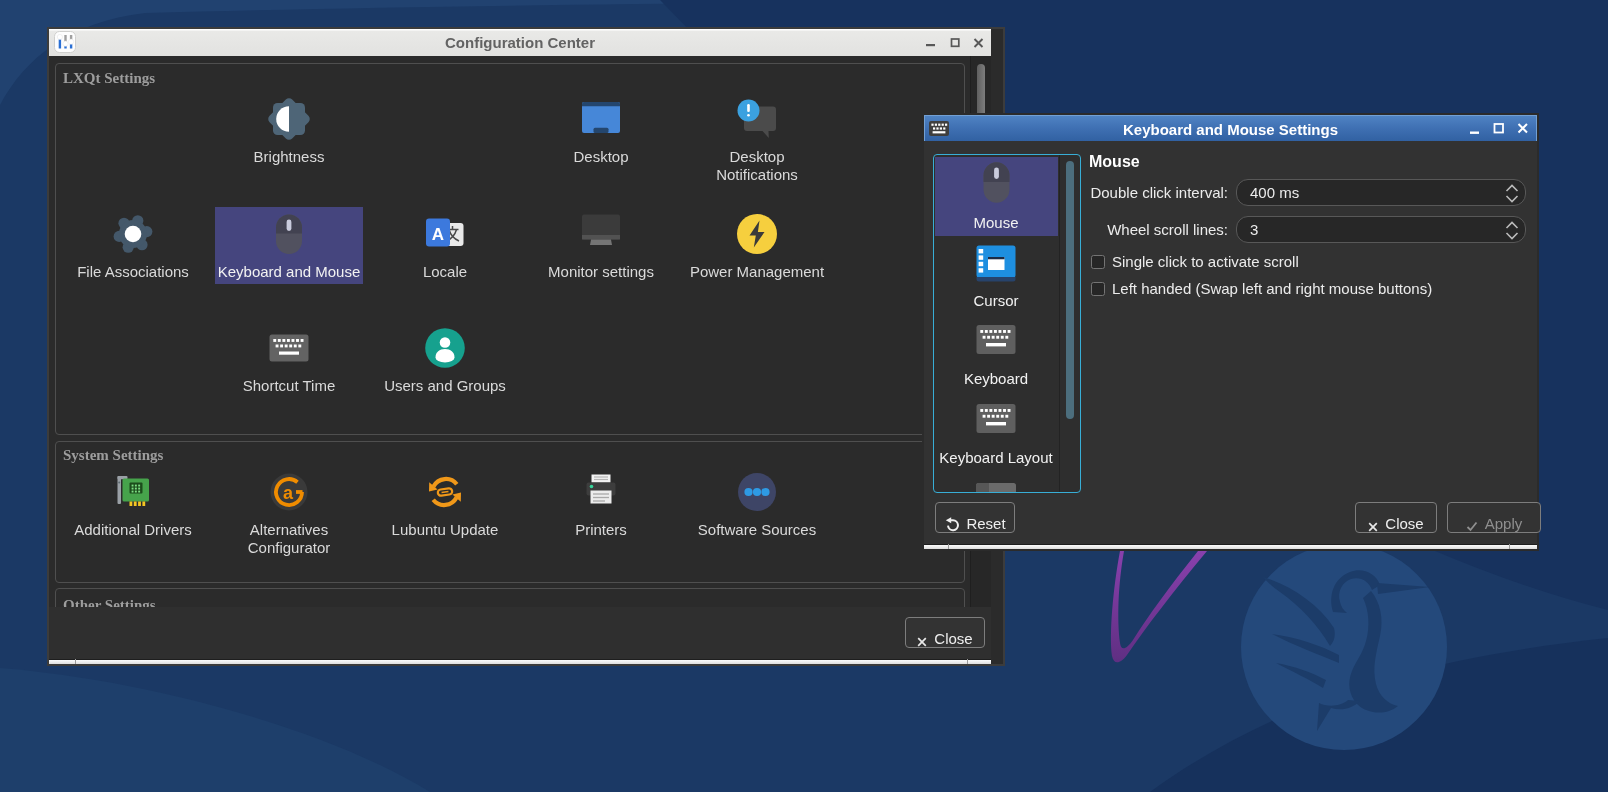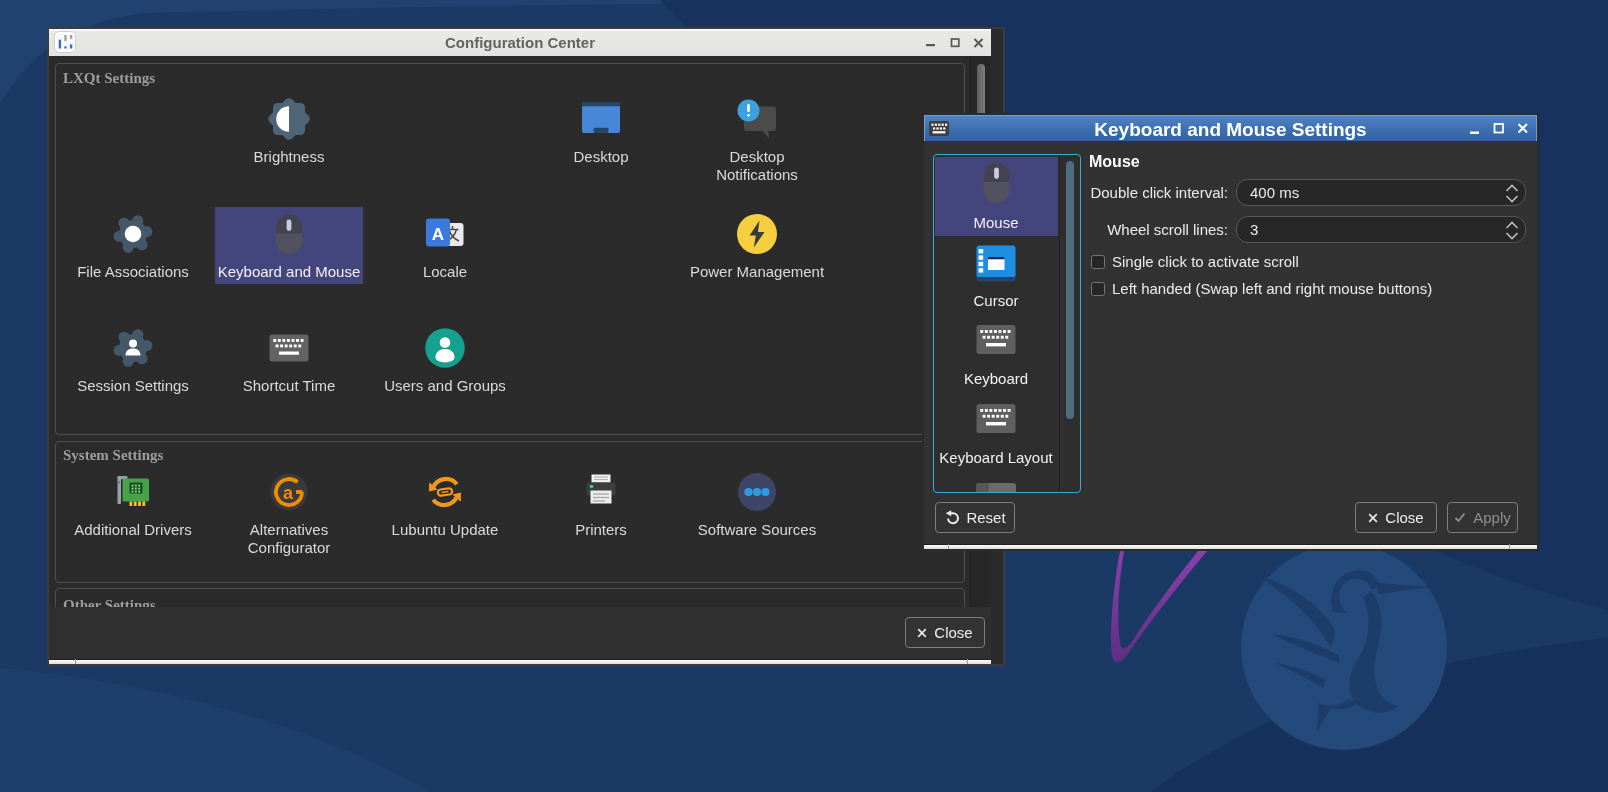--- a/index.html
+++ b/index.html
@@ -19,25 +19,25 @@
 .cell .lb{margin-top:9px;font-size:15px;line-height:18px;color:#dadada;}
 .sel{position:absolute;background:#45457e;}
 #strip1{position:absolute;left:0;top:630px;width:942px;height:5px;
 background:linear-gradient(#fcfcfc,#dedede);border-top:1px solid #1e1e1e;box-sizing:border-box;}
 #win2{position:absolute;left:922px;top:113px;width:613px;height:434px;
 border:2px solid #2b2b2b;background:#323232;}
 #tb2{position:absolute;left:0;top:0;width:611px;height:25px;
 background:linear-gradient(#4f83c3 0,#4071b4 45%,#3161a2 100%);
 border:1px solid #72a0d4;border-bottom:none;}
 #tb2 .title{position:absolute;left:0;right:0;top:0;height:26px;line-height:27px;
-text-align:center;font-weight:bold;font-size:19px;color:#ffffff;}
+text-align:center;font-weight:bold;font-size:15px;color:#ffffff;}
 #strip2{position:absolute;left:0;top:429px;width:613px;height:5px;
 background:linear-gradient(#fcfcfc,#dedede);border-top:1px solid #1e1e1e;box-sizing:border-box;}
 .btn{position:absolute;border:1px solid #7d7d7d;border-radius:4px;background:#333333;
-font-size:15px;color:#efefef;display:flex;align-items:center;justify-content:center;gap:7px;box-sizing:border-box;}
+font-size:15px;color:#efefef;display:flex;align-items:flex-end;justify-content:center;gap:7px;box-sizing:border-box;}
 .spin{position:absolute;background:#272727;border:1px solid #585858;border-radius:12px;box-sizing:border-box;
 font-size:15px;color:#ececec;}
 .cb{position:absolute;width:14px;height:14px;background:#262626;border:1px solid #747474;border-radius:2.5px;box-sizing:border-box;}
 .lbl{position:absolute;font-size:15px;line-height:18px;color:#ececec;}
 .sbitem{position:absolute;width:124px;text-align:center;color:#f2f2f2;font-size:15px;}
 </style>
 </head>
 <body>
 
 <svg id="wp" width="1608" height="792" style="position:absolute;left:0;top:0">
@@ -148,40 +148,34 @@
               <line x1="21.5" y1="15.5" x2="33.5" y2="15.5"></line>
               <line x1="27.5" y1="12" x2="27.5" y2="15.5"></line>
               <path d="M31.5,15.5 C30,21 26,25 21.5,27"></path>
               <path d="M24,15.5 C25.5,21 29.5,25 34,27"></path>
             </g>
             <rect x="1" y="4.5" width="24" height="28" rx="3" fill="#3c79dd"></rect>
             <text x="13" y="25.5" font-size="17" font-weight="bold" fill="#ffffff" text-anchor="middle" font-family="Liberation Sans,sans-serif">A</text>
           </svg></div>
         <div class="lb">Locale</div>
       </div>
+      <div class="cell" style="left:478px;top:158px">
+        <div style="width:40px;height:40px;margin:0 auto"><svg width="40" height="40" viewBox="0 0 40 40" style="">
+            <rect x="1" y="0.5" width="38" height="25" rx="2" fill="#3b3b3b"></rect>
+            <rect x="1" y="21" width="38" height="4.5" fill="#525252"></rect>
+            <path d="M10,25.5 h20 l1,5.5 h-22 Z" fill="#757575"></path>
+          </svg></div>
+        <div class="lb">Monitor settings</div>
+      </div>
       <div class="cell" style="left:634px;top:158px">
         <div style="width:40px;height:40px;margin:0 auto"><svg width="40" height="40" viewBox="0 0 40 40" style="">
             <circle cx="20" cy="20" r="20" fill="#f6cf3e"></circle>
             <polygon points="22.5,6.5 12.5,21.5 18.8,21.5 16.8,33.5 27.5,18 20.9,18" fill="#3a3a3a"></polygon>
           </svg></div>
         <div class="lb">Power Management</div>
-      </div>
-      <div class="cell" style="left:10px;top:272px">
-        <div style="width:40px;height:40px;margin:0 auto"><svg width="40" height="40" viewBox="0 0 40 40" style="">
-            <circle cx="24.8" cy="6.8" r="5.6" fill="#44586a"></circle>
-            <circle cx="33.8" cy="17.6" r="5.6" fill="#44586a"></circle>
-            <circle cx="29.0" cy="30.7" r="5.6" fill="#44586a"></circle>
-            <circle cx="15.2" cy="33.2" r="5.6" fill="#44586a"></circle>
-            <circle cx="6.2" cy="22.4" r="5.6" fill="#44586a"></circle>
-            <circle cx="11.0" cy="9.3" r="5.6" fill="#44586a"></circle>
-            <circle cx="20" cy="20" r="14" fill="#44586a"></circle>
-            <circle cx="20" cy="15.5" r="4" fill="#ffffff"></circle>
-            <path d="M12.5,27.5 c0,-4.5 3,-7 7.5,-7 c4.5,0 7.5,2.5 7.5,7 Z" fill="#ffffff"></path>
-          </svg></div>
-        <div class="lb">Session Settings</div>
       </div>
       <div class="cell" style="left:166px;top:272px">
         <div style="width:40px;height:40px;margin:0 auto"><svg width="40" height="40" viewBox="0 0 40 40" style="">
             <rect x="0.5" y="6.5" width="39" height="27" rx="2.5" fill="#636363"></rect>
             <g fill="#ffffff">
               <rect x="4.3" y="11" width="2.9" height="2.9"></rect>
               <rect x="8.85" y="11" width="2.9" height="2.9"></rect>
               <rect x="13.399999999999999" y="11" width="2.9" height="2.9"></rect>
               <rect x="17.95" y="11" width="2.9" height="2.9"></rect>
               <rect x="22.5" y="11" width="2.9" height="2.9"></rect>
@@ -401,21 +395,21 @@
         <polygon points="7.2,0.2 7.2,6.2 1.8,3.2" fill="#efefef"></polygon>
       </svg>
       <span>Reset</span>
     </div>
     <div class="btn" style="left:431px;top:387px;width:82px;height:31px">
       <svg width="10" height="10">
         <path d="M1.2,1.2 l7.6,7.6 m0,-7.6 l-7.6,7.6" stroke="#e8e8e8" stroke-width="1.7"></path>
       </svg>
       <span>Close</span>
     </div>
-    <div class="btn" style="left:523px;top:387px;width:71px;height:31px;color:#8f8f8f">
+    <div class="btn" style="left:523px;top:387px;width:94px;height:31px;color:#8f8f8f">
       <svg width="12" height="11">
         <polyline points="1.5,6 4.5,9 10.5,1.5" fill="none" stroke="#8f8f8f" stroke-width="1.8"></polyline>
       </svg>
       <span>Apply</span>
     </div>
     <div id="strip2"></div>
     <div class="abs" style="left:24px;top:429px;width:1px;height:5px;background:#9a9a9a"></div>
     <div class="abs" style="left:585px;top:429px;width:1px;height:5px;background:#9a9a9a"></div>
   </div>
 

